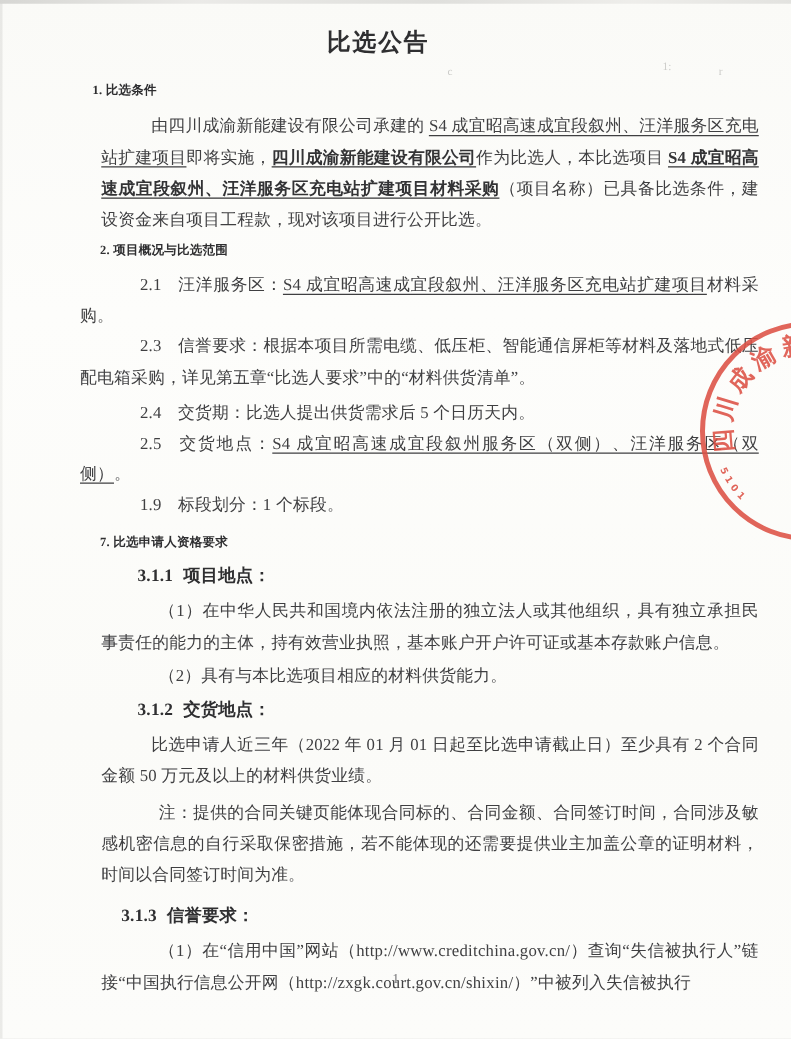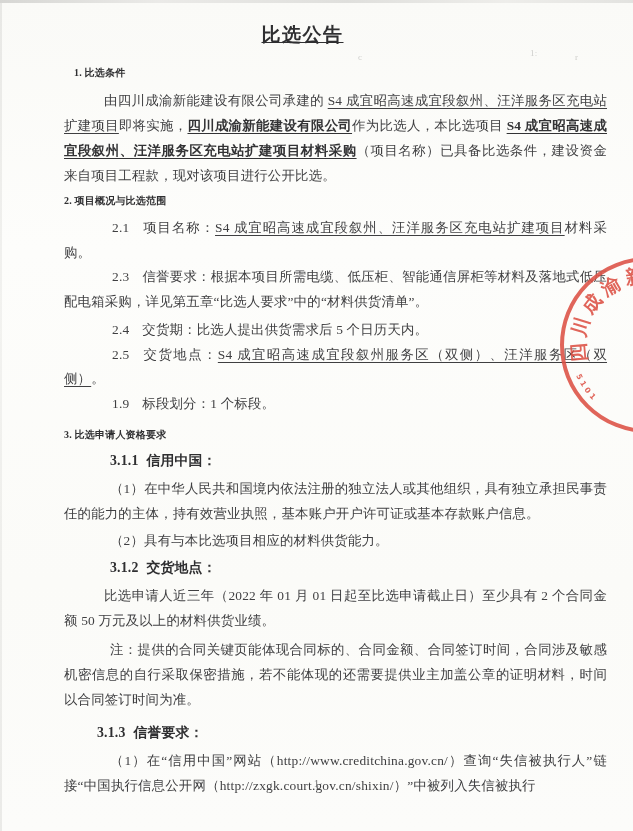--- a/index.html
+++ b/index.html
@@ -31,32 +31,31 @@
     opacity: 0.5;
   }
   .doc-title {
     margin: 0 64px 14px -2px;   
     text-align: center;
     font-size: 19px;
     font-weight: 700;
     letter-spacing: 1.5px;
     color: #2f2f31;
     line-height: 26px;
-    text-decoration: underline;
   }
   .heading-1 {
     font-size: 10px;
     font-weight: 700;
     color: #2f2f31;
     line-height: 21px;
     margin: 0 0 5px 10px;
   }
-  .heading-1.flush { margin-left: 0; }
+  .heading-1.flush { margin-left: 16px; }
   .para {
-    margin: 0 0 2px 0;
+    margin: 0 0 2px 17px;
     line-height: 25px;
     text-align: justify;
     text-indent: 40px;
   }
   .para.indent-wide { text-indent: 46px; }
   .para.gap-top { margin-top: 4px; }
   .item {
     margin: 0;
     line-height: 24.5px;
     text-align: justify;
@@ -110,28 +109,28 @@
   <div class="artifact a1">c</div>
   <div class="artifact a2">1:</div>
   <div class="artifact a3">r</div>
 
   <h1 class="doc-title">比选公告</h1>
 
   <div class="heading-1">1. 比选条件</div>
   <p class="para"><span>由四川成渝新能建设有限公司承建的 </span><span class="u">S4 成宜昭高速成宜段叙州、汪洋服务区充电站扩建项目</span><span>即将实施，</span><span class="bu">四川成渝新能建设有限公司</span><span>作为比选人，本比选项目 </span><span class="bu">S4 成宜昭高速成宜段叙州、汪洋服务区充电站扩建项目材料采购</span><span>（项目名称）已具备比选条件，建设资金来自项目工程款，现对该项目进行公开比选。</span></p>
 
   <div class="heading-1 flush">2. 项目概况与比选范围</div>
-  <p class="item"><span class="num">2.1</span><span>项目名称：</span><span class="u">S4 成宜昭高速成宜段叙州、汪洋服务区充电站扩建项目</span><span>材料采购。</span></p>
+  <p class="item"><span class="num">2.1</span><span>汪洋服务区：</span><span class="u">S4 成宜昭高速成宜段叙州、汪洋服务区充电站扩建项目</span><span>材料采购。</span></p>
   <p class="item"><span class="num">2.3</span><span>信誉要求：</span><span>根据本项目所需电缆、低压柜、智能通信屏柜等材料及落地式低压配电箱采购，详见第五章“比选人要求”中的“材料供货清单”。</span></p>
   <p class="item gap-top"><span class="num">2.4</span><span>交货期：</span><span>比选人提出供货需求后 5 个日历天内。</span></p>
   <p class="item"><span class="num">2.5</span><span>交货地点：</span><span class="u">S4 成宜昭高速成宜段叙州服务区（双侧）、汪洋服务区（双侧）</span><span>。</span></p>
   <p class="item"><span class="num">1.9</span><span>标段划分：</span><span>1 个标段。</span></p>
 
-  <div class="heading-1 flush" style="margin-top:8px">3. 比选申请人资格要求</div>
-  <div class="sub-heading"><span class="num">3.1.1</span><span>信用中国：</span></div>
+  <div class="heading-1 flush" style="margin-top:8px">7. 比选申请人资格要求</div>
+  <div class="sub-heading"><span class="num">3.1.1</span><span>项目地点：</span></div>
   <p class="para indent-wide gap-top">（1）在中华人民共和国境内依法注册的独立法人或其他组织，具有独立承担民事责任的能力的主体，持有效营业执照，基本账户开户许可证或基本存款账户信息。</p>
   <p class="para indent-wide">（2）具有与本比选项目相应的材料供货能力。</p>
   <div class="sub-heading"><span class="num">3.1.2</span><span>交货地点：</span></div>
   <p class="para gap-top">比选申请人近三年（2022 年 01 月 01 日起至比选申请截止日）至少具有 2 个合同金额 50 万元及以上的材料供货业绩。</p>
   <p class="para indent-wide gap-top">注：提供的合同关键页能体现合同标的、合同金额、合同签订时间，合同涉及敏感机密信息的自行采取保密措施，若不能体现的还需要提供业主加盖公章的证明材料，时间以合同签订时间为准。</p>
   <div class="sub-heading more-gap"><span class="num">3.1.3</span><span>信誉要求：</span></div>
   <p class="para indent-wide gap-top">（1）在“信用中国”网站（http://www.creditchina.gov.cn/）查询“失信被执行人”链接“中国执行信息公开网（http://zxgk.court.gov.cn/shixin/）”中被列入失信被执行</p>
 
   <svg class="seal" viewBox="0 0 200 200">
     <circle cx="100" cy="100" r="86" fill="none" stroke="#dd5145" stroke-width="4"></circle>

